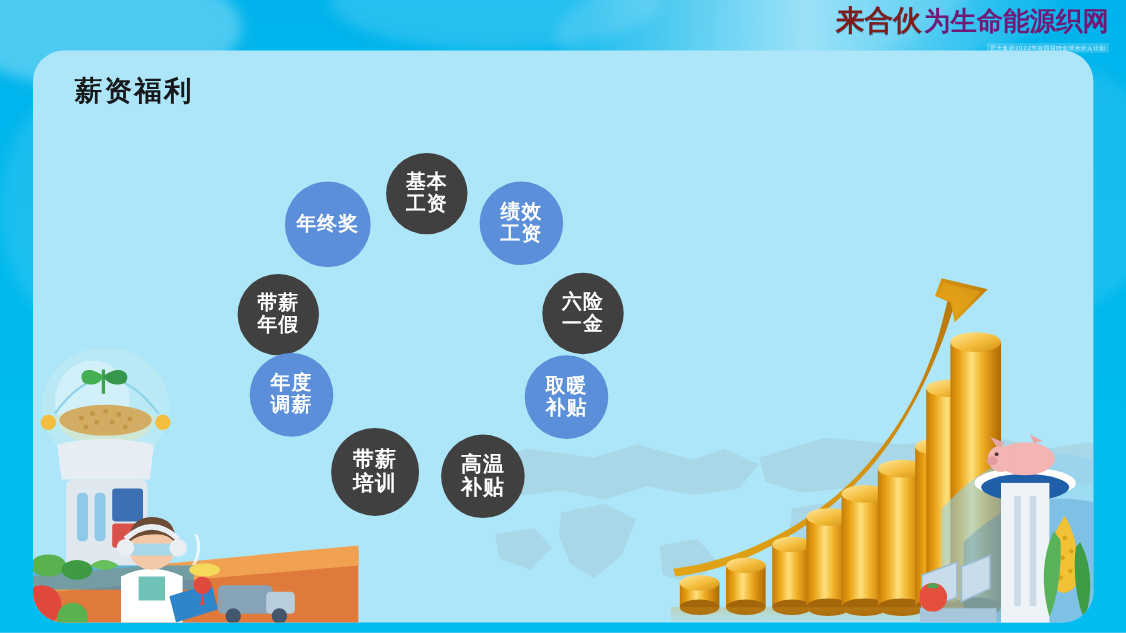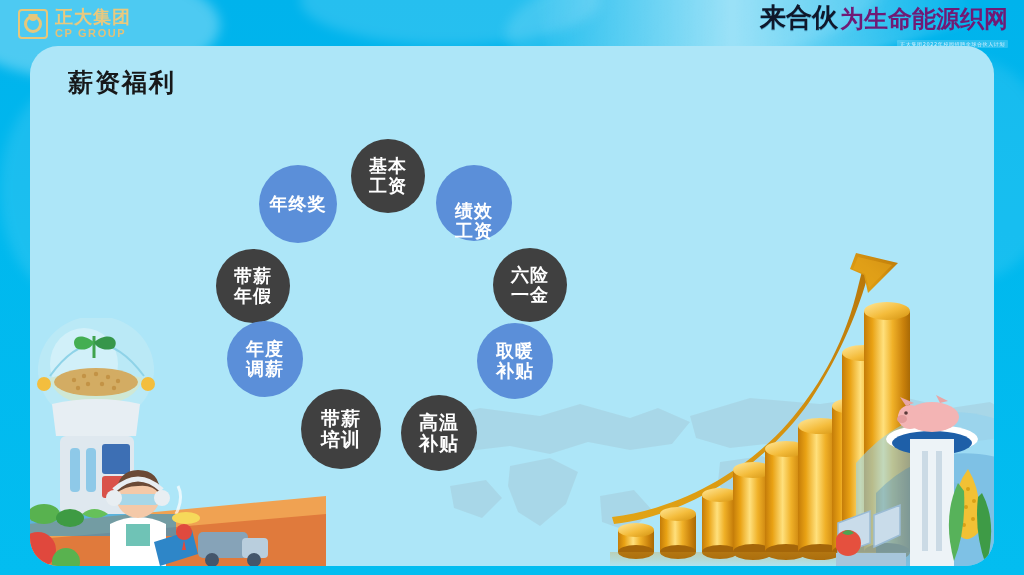--- a/index.html
+++ b/index.html
@@ -45,22 +45,22 @@
   .logo-text{line-height:1;}
   .logo-cn{
     font-size:18px;font-weight:bold;color:#E9C97E;letter-spacing:1px;
     font-family:"DejaVu Sans",sans-serif;
   }
   .logo-en{font-size:11px;font-weight:bold;color:#E3C179;letter-spacing:1.6px;margin-top:2px;}
 
   .logo-right{position:absolute;right:16px;top:6px;text-align:right;}
   .lr-row{display:flex;align-items:flex-end;gap:2px;justify-content:flex-end;}
   .lr-big{
-    font-size:26px;font-weight:bold;color:#0f172a;letter-spacing:0px;
-    font-family:Liberation Mono, monospace;line-height:1;
+    font-size:26px;font-weight:bold;color:#7f1d1d;letter-spacing:0px;
+    font-family:Liberation Serif, serif;line-height:1;
     text-shadow:0 1px 0 rgba(0,80,130,.35);
   }
   .lr-sub{
     font-size:24px;font-weight:bold;color:#701a75;letter-spacing:0px;
     font-family:"DejaVu Sans",sans-serif;line-height:1;padding-bottom:1px;
   }
   .lr-tiny{
     margin-top:3px;font-size:5px;color:#d8f2ff;letter-spacing:.6px;
     background:rgba(255,255,255,.18);padding:1px 3px;border-radius:1px;
     display:inline-block;white-space:nowrap;font-family:"DejaVu Sans",sans-serif;
@@ -109,29 +109,20 @@
 
   <div class="sky">
     <div class="cloud c1"></div>
     <div class="cloud c2"></div>
     <div class="cloud c3"></div>
     <div class="cloud c4"></div>
     <div class="cloud c5"></div>
     <div class="streak"></div>
   </div>
 
-  <div class="logo-left">
-    <div class="logo-mark">
-      <div class="ring"></div>
-    </div>
-    <div class="logo-text">
-      <div class="logo-cn">正大集团</div>
-      <div class="logo-en">CP GROUP</div>
-    </div>
-  </div>
 
   <div class="logo-right">
     <div class="lr-row">
       <span class="lr-big">来合伙</span>
       <span class="lr-sub">为生命能源织网</span>
     </div>
     <div class="lr-tiny">正大集团2022年校园招聘全球合伙人计划</div>
   </div>
 
   <div class="card">
@@ -156,21 +147,21 @@
 
       <div class="bub bub-light" style="left:321px;top:93px;width:74px;height:74px;font-size:18px;">
         <span>基本
 工资</span>
       </div>
 
       <div class="bub bub-dark" style="left:229px;top:119px;width:78px;height:78px;font-size:18px;text-align:right;">
         <span>年终奖</span>
       </div>
 
-      <div class="bub bub-dark" style="left:406px;top:119px;width:76px;height:76px;font-size:18px;align-items:flex-end;">
+      <div class="bub bub-dark" style="left:406px;top:119px;width:76px;height:76px;font-size:18px;">
         <span>绩效
 工资</span>
       </div>
 
       <div class="bub bub-light" style="left:186px;top:203px;width:74px;height:74px;font-size:18px;">
         <span>带薪
 年假</span>
       </div>
 
       <div class="bub bub-light" style="left:463px;top:202px;width:74px;height:74px;font-size:18px;text-align:center;">

